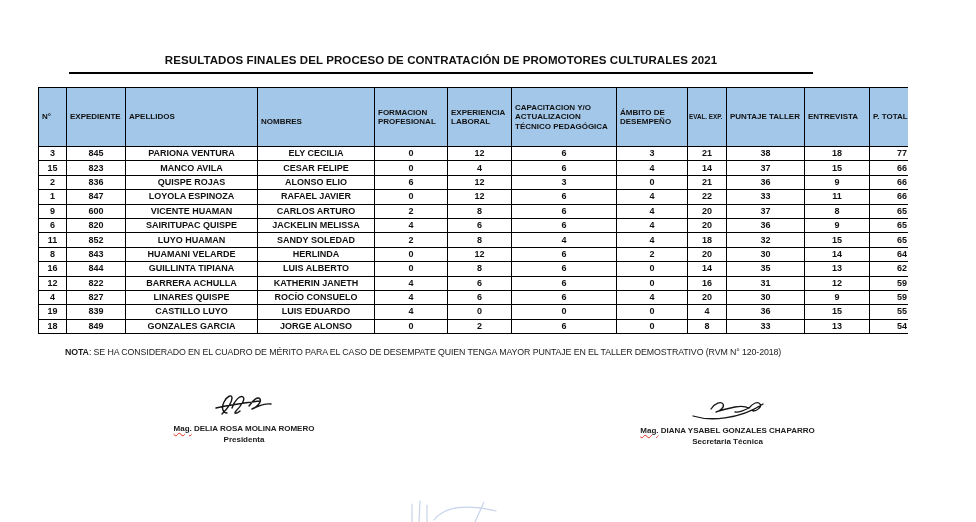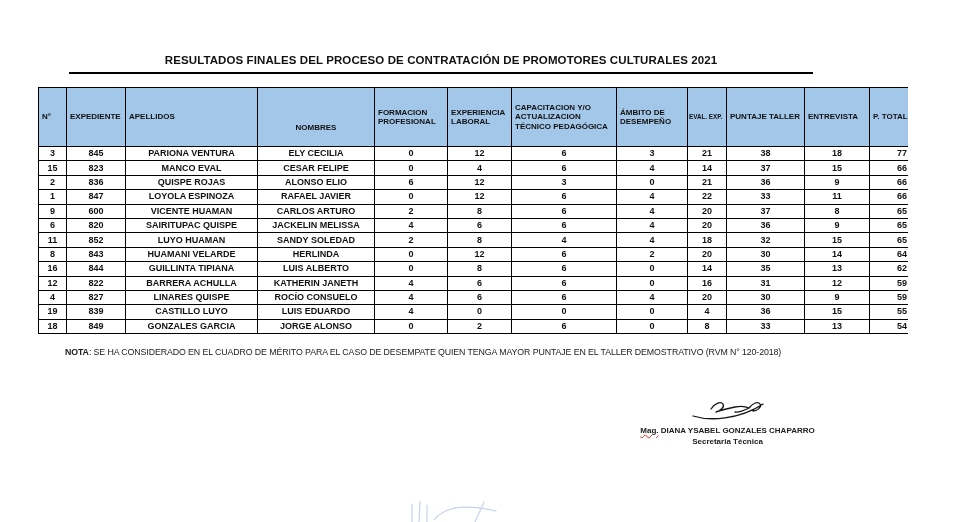--- a/index.html
+++ b/index.html
@@ -20,21 +20,21 @@
     border-bottom:2px solid #000;padding-bottom:4px;}
   .title{font-size:11.5px;font-weight:700;letter-spacing:.1px;white-space:nowrap;}
 
   
   .tbl{position:absolute;left:38px;top:87px;width:897px;border-collapse:collapse;
     table-layout:fixed;border:1px solid var(--border);}
   .tbl td{border:1px solid var(--border);overflow:hidden;}
   .tbl thead tr{height:59px;}
   .tbl thead td{background:var(--header-bg);font-size:8px;font-weight:700;
     text-align:left;vertical-align:middle;padding:2px 3px;line-height:1.15;}
-  .tbl thead td:nth-child(4){text-align:center;vertical-align:bottom;padding-bottom:14px;}
+  .tbl thead td:nth-child(4){text-align:left;vertical-align:bottom;padding-bottom:20px;}
   .tbl thead td:nth-child(9){font-size:6.3px;padding:2px 1px;}
   .tbl tbody tr{height:14.4px;}
   .tbl tbody td{font-size:9px;font-weight:700;text-align:center;vertical-align:middle;
     padding:0 1px;line-height:1;}
 
   
   .note{position:absolute;left:65px;top:347px;font-size:8.8px;color:#1a1a1a;
     white-space:nowrap;letter-spacing:-.1px;}
   .note b{font-weight:700;}
 
@@ -106,21 +106,21 @@
           <td>6</td>
           <td>3</td>
           <td>21</td>
           <td>38</td>
           <td>18</td>
           <td>77</td>
         </tr>
         <tr>
           <td>15</td>
           <td>823</td>
-          <td>MANCO EVAL</td>
+          <td>MANCO AVILA</td>
           <td>CESAR FELIPE</td>
           <td>0</td>
           <td>4</td>
           <td>6</td>
           <td>4</td>
           <td>14</td>
           <td>37</td>
           <td>15</td>
           <td>66</td>
         </tr>
@@ -276,20 +276,27 @@
           <td>8</td>
           <td>33</td>
           <td>13</td>
           <td>54</td>
         </tr>
       </tbody>
   </table>
 
   <p class="note"><b>NOTA</b><span>: SE HA CONSIDERADO EN EL CUADRO DE MÉRITO PARA EL CASO DE DESEMPATE QUIEN TENGA MAYOR PUNTAJE EN EL TALLER DEMOSTRATIVO (RVM N° 120-2018)</span></p>
 
+  <div class="sig" style="left:154px;top:392px;width:180px">
+    <svg class="ink-black" width="62" height="26" viewBox="0 0 62 26">
+      <path stroke-width="1.4" d="M14,21 C10,21 8,16 11,10 C14,4 19,2 19,6 C19,12 13,18 9,22 M19,16 C21,9 27,3 30,5 C33,7 27,15 23,19 C20,22 24,22 27,19 M3,16 C16,13 30,11 47,9 M36,14 C40,8 45,4 47,7 C49,10 43,16 39,17 C43,15 51,11 58,12"></path>
+    </svg>
+    <div class="sig-name m-top4"><span class="misspell">Mag.</span><span> DELIA ROSA MOLINA ROMERO</span></div>
+    <div class="sig-role">Presidenta</div>
+  </div>
 
 
   <div class="sig" style="left:630px;top:398px;width:195px">
     <svg class="ink-black" width="78" height="24" viewBox="0 0 78 24">
       <path stroke-width="1.3" d="M22,11 C26,5 32,3 34,6 C36,9 31,13 27,14 C33,12 41,10 46,9 C51,8 56,8 60,10 C56,12 50,15 46,14 M60,10 C64,5 69,3 71,6 C73,9 68,13 64,13 M4,18 C20,23 50,22 74,6"></path>
     </svg>
     <div class="sig-name m-top5"><span class="misspell">Mag.</span><span> DIANA YSABEL GONZALES CHAPARRO</span></div>
     <div class="sig-role">Secretaria Técnica</div>
   </div>
 

